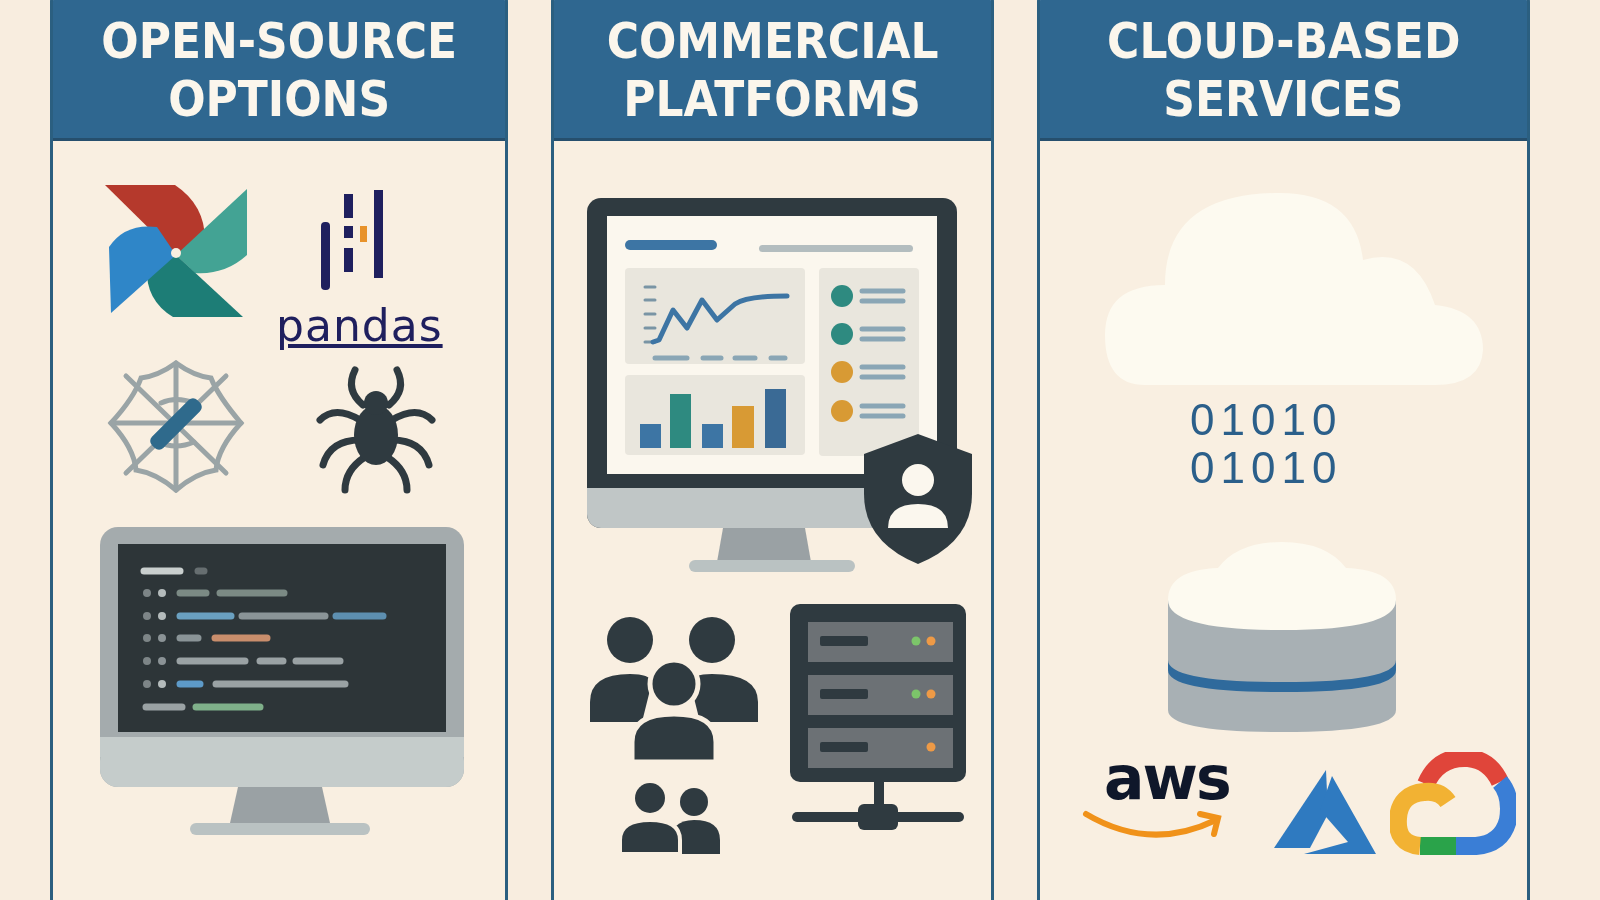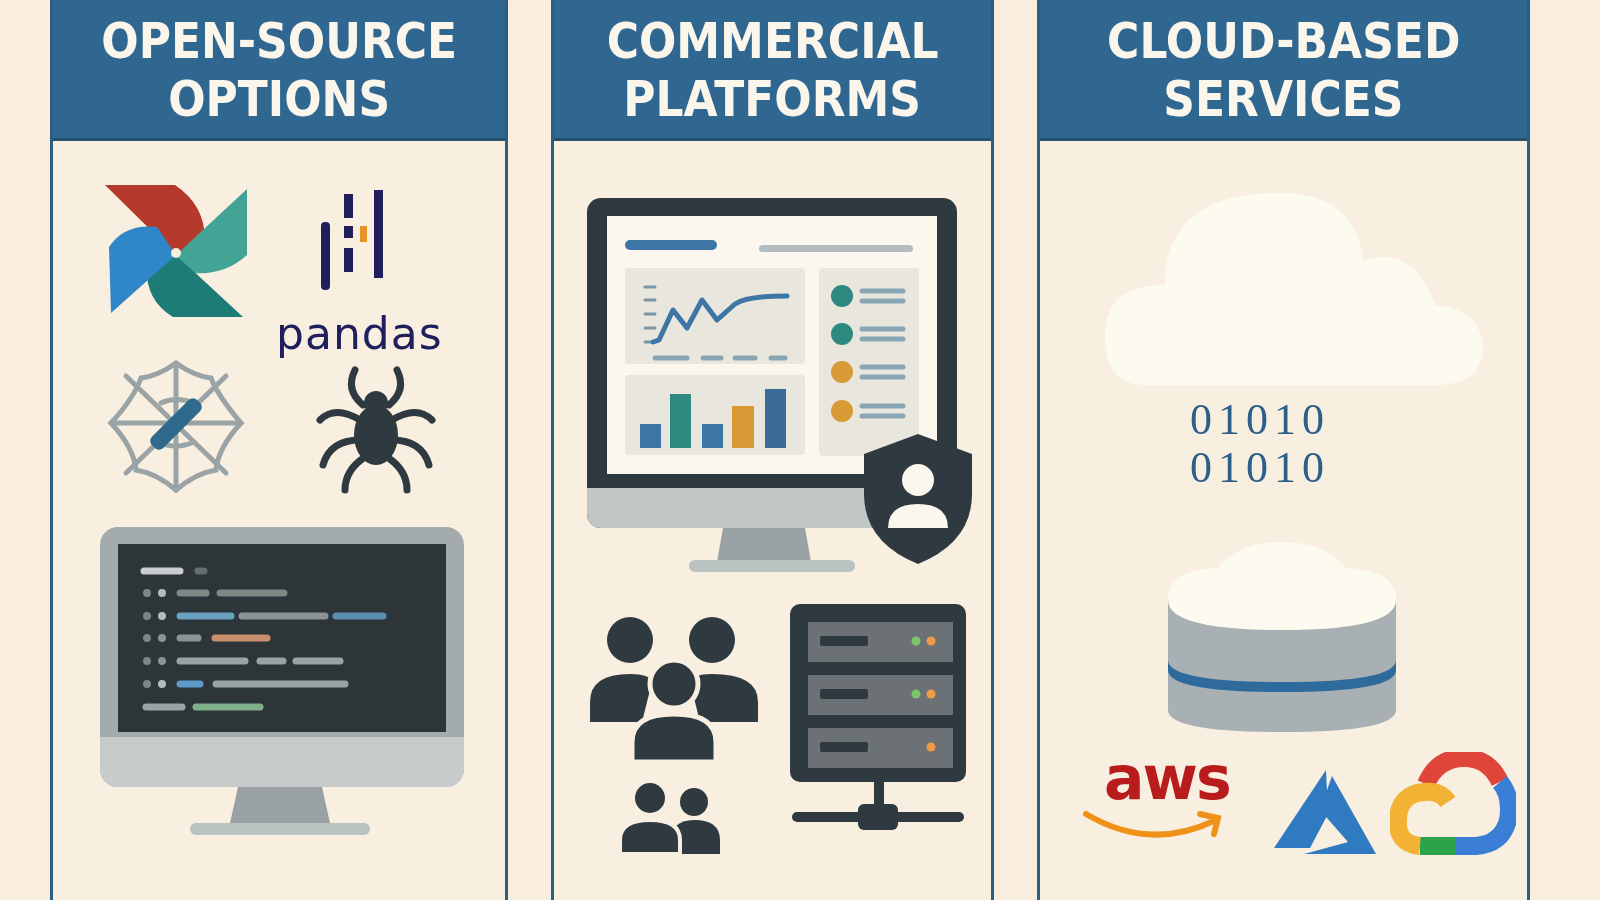--- a/index.html
+++ b/index.html
@@ -2,24 +2,24 @@
 <html><head>
 <meta charset="utf-8">
 <style>
   html,body{margin:0;padding:0;}
   body{width:1600px;height:900px;background:#f8eddf;position:relative;overflow:hidden;font-family:"Liberation Sans",sans-serif;}
   .panel{position:absolute;top:-20px;height:960px;border:3px solid #2b5f80;border-radius:22px;background:#f9efe1;overflow:hidden;box-sizing:border-box;}
   .panel-head{position:absolute;left:0;right:0;top:0;height:158px;background:#2f6790;border-bottom:3px solid #264f6d;display:flex;flex-direction:column;align-items:center;justify-content:center;padding-top:18px;box-sizing:border-box;}
   .panel-head span{display:block;color:#fbf6ec;font-family:"DejaVu Sans",sans-serif;font-weight:bold;font-size:50px;line-height:58px;letter-spacing:0px;transform:scaleX(0.88);white-space:nowrap;}
   .ico{position:absolute;}
   .ico svg{display:block;width:100%;height:100%;}
-  .binary{position:absolute;left:1190px;top:396px;width:200px;color:#2b5f8a;font-family:Liberation Serif, serif;font-size:44px;line-height:48px;letter-spacing:6px;text-align:left;}
+  .binary{position:absolute;left:1190px;top:396px;width:200px;color:#2b5f8a;font-family:Liberation Sans, sans-serif;font-size:44px;line-height:48px;letter-spacing:6px;text-align:left;}
   .binary div{white-space:nowrap;}
-  .pandas-text{position:absolute;left:276px;top:308px;color:#1f1f5e;font-family:"DejaVu Sans",sans-serif;font-size:44px;letter-spacing:1px;}
-  .aws-text{position:absolute;left:1104px;top:748px;color:#b91c1c;font-family:"DejaVu Sans",sans-serif;font-weight:bold;font-size:60px;letter-spacing:-2px;line-height:60px;}
+  .pandas-text{position:absolute;left:276px;top:300px;color:#1f1f5e;font-family:"DejaVu Sans",sans-serif;font-size:44px;letter-spacing:1px;text-decoration:underline;}
+  .aws-text{position:absolute;left:1104px;top:748px;color:#0f172a;font-family:"DejaVu Sans",sans-serif;font-weight:bold;font-size:60px;letter-spacing:-2px;line-height:60px;}
 </style>
 </head>
 <body>
 
 <div class="panel" style="left:50px;width:458px;">
   <div class="panel-head">
     <span>OPEN-SOURCE</span>
     <span>OPTIONS</span>
   </div>
 </div>

